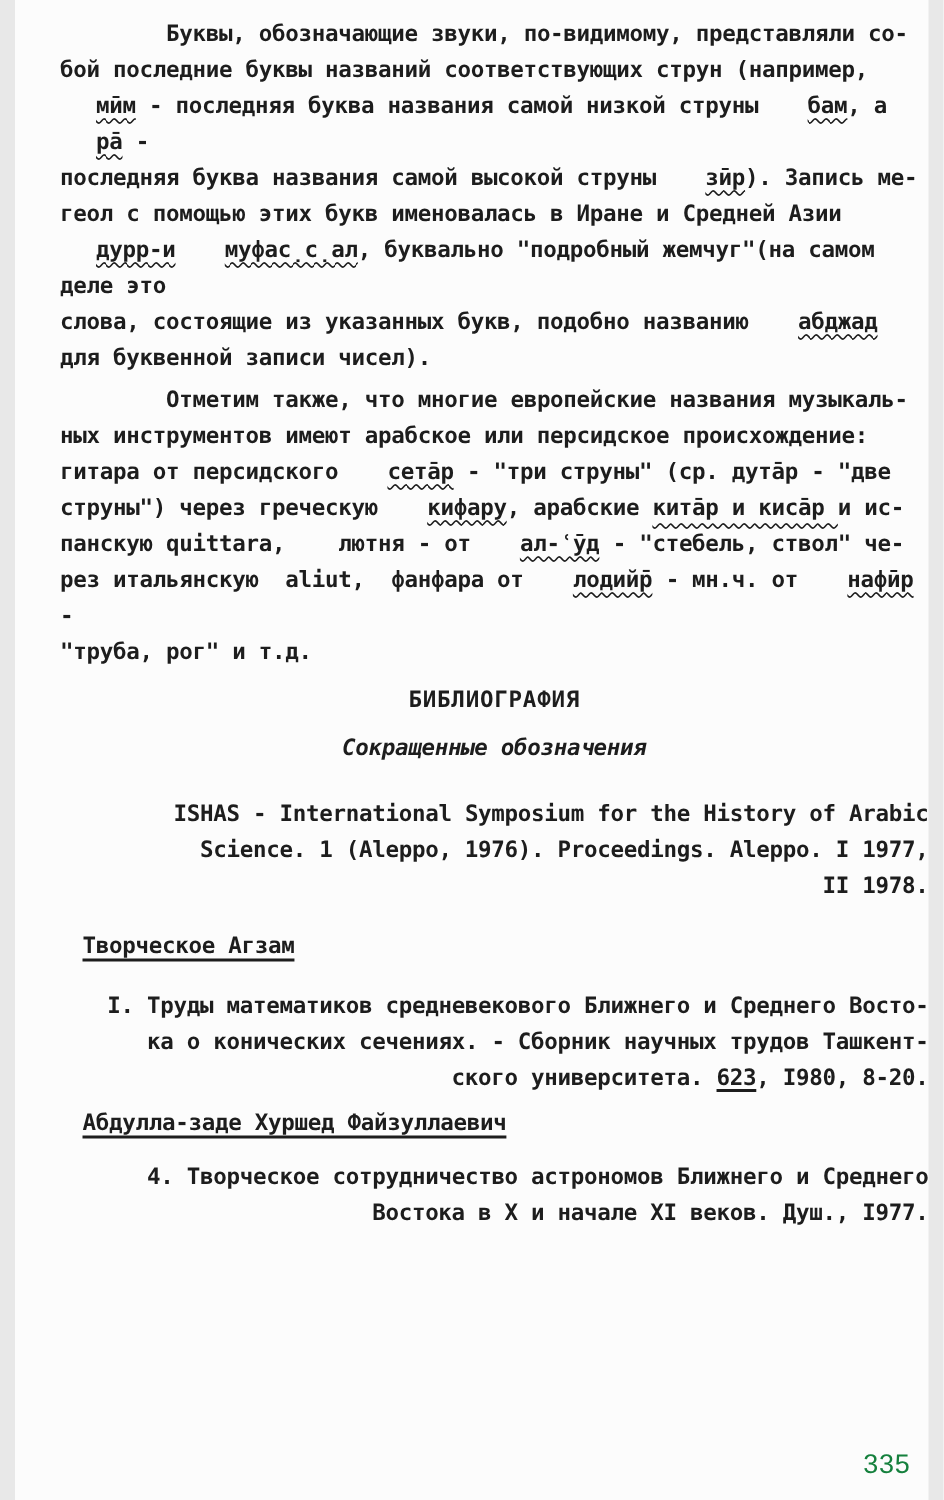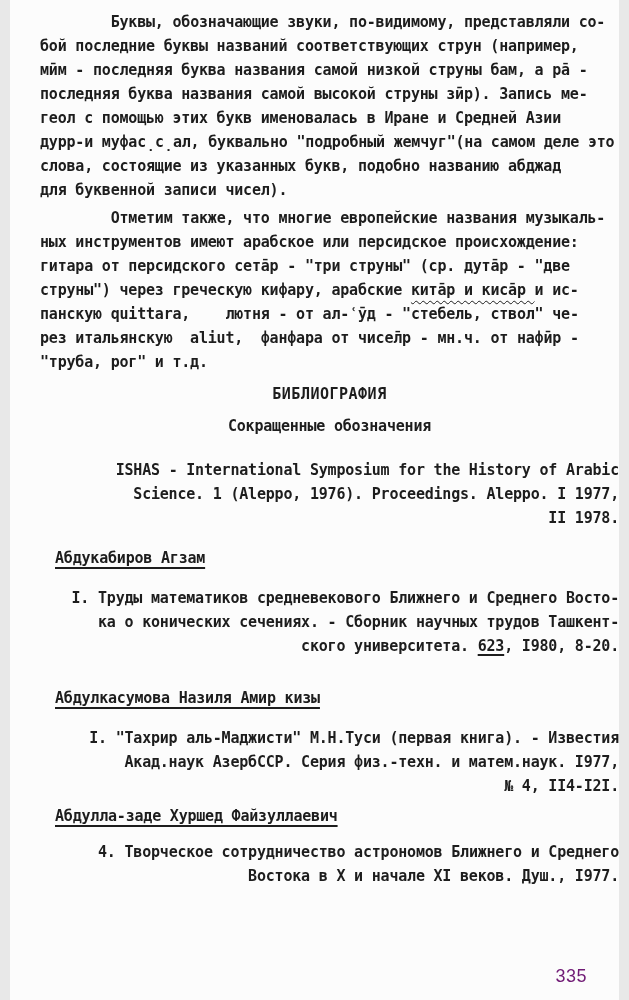--- a/index.html
+++ b/index.html
@@ -25,60 +25,62 @@
   .para2{margin-top:4px;}
   .h1, .h2{
     font-size:15px;
     font-weight:700;
     text-align:center;
     margin:0;
     line-height:24px;
     letter-spacing:0.5px;
   }
   .h1{margin-top:8px;text-align:center;}
-  .h2{margin-top:8px;letter-spacing:-0.2px;}
+  .h2{margin-top:8px;letter-spacing:-0.2px;font-style:italic;}
   .abbrev{margin-top:20px;margin-left:15px;}
   .sec-head{
     margin-left:15px;
     text-decoration:underline;
     text-decoration-thickness:1.5px;
     text-underline-offset:4px;
     letter-spacing:-0.2px;
     white-space:pre;
   }
   .sec1{margin-top:16px;}
   .ent1{margin-top:16px;}
   .sec2{margin-top:28px;}
   .ent2{margin-top:16px;}
   .sec3{margin-top:6px;}
   .ent3{margin-top:12px;}
   .entry{margin-left:15px;text-align:right;}
   .wavy{
+    text-decoration:underline;
     text-decoration-style:wavy;
     text-decoration-thickness:1px;
     text-underline-offset:3px;
+    margin-left:24px;
   }
   .sol{
     text-decoration:underline;
     text-decoration-thickness:1.5px;
     text-underline-offset:3px;
   }
   .over{
     text-decoration:overline;
     text-decoration-style:wavy;
     text-decoration-thickness:1px;
   }
   .pageno{
     position:absolute;
-    right:32px;
+    right:12px;
     top:964px;
     font-family:"Liberation Sans","DejaVu Sans",sans-serif;
     font-weight:400;
     font-size:18px;
-    color:#701a75;
+    color:#15803d;
     letter-spacing:0.5px;
   }
 </style>
 </head>
 <body>
 
 <div class="page">
 
   <div class="para para1"><span>        Буквы, обозначающие звуки, по-видимому, представляли со-
 бой последние буквы названий соответствующих струн (например,
@@ -87,44 +89,38 @@
 геол с помощью этих букв именовалась в Иране и Средней Азии
 </span><span class="wavy">дурр-и</span><span> </span><span class="wavy">муфас̣с̣ал</span><span>, буквально "подробный жемчуг"(на самом деле это
 слова, состоящие из указанных букв, подобно названию </span><span class="wavy">абджад</span><span>
 для буквенной записи чисел).</span></div>
 
   <div class="para para2"><span>        Отметим также, что многие европейские названия музыкаль-
 ных инструментов имеют арабское или персидское происхождение:
 гитара от персидского </span><span class="wavy">сета̄р</span><span> - "три струны" (ср. дута̄р - "две
 струны") через греческую </span><span class="wavy">кифару</span><span>, арабские кита̄р и киса̄р и ис-
 панскую quittara,    лютня - от </span><span class="wavy">ал-ʿӯд</span><span> - "</span><span class="over">стебель, ствол</span><span>" че-
-рез итальянскую  aliut,  фанфара от </span><span class="wavy">чисел̄р</span><span> - мн.ч. от </span><span class="wavy">нафӣр</span><span> -
+рез итальянскую  aliut,  фанфара от </span><span class="wavy">лодий̄р</span><span> - мн.ч. от </span><span class="wavy">нафӣр</span><span> -
 "труба, рог" и т.д.</span></div>
 
   <div class="h1">БИБЛИОГРАФИЯ</div>
 
   <div class="h2">Сокращенные обозначения</div>
 
   <div class="entry abbrev">ISHAS - International Symposium for the History of Arabic
         Science. 1 (Aleppo, 1976). Proceedings. Aleppo. I 1977,
         II 1978.</div>
 
   <div>
-    <div class="sec-head sec1">Абдукабиров Агзам</div>
+    <div class="sec-head sec1">Творческое Агзам</div>
     <div class="entry ent1"><span>I. Труды математиков средневекового Ближнего и Среднего Восто-
    ка о конических сечениях. - Сборник научных трудов Ташкент-
    ского университета. </span><span class="sol">623</span><span>, I980, 8-20.</span></div>
   </div>
 
-  <div>
-    <div class="sec-head sec2">Абдулкасумова Назиля Амир кизы</div>
-    <div class="entry ent2"><span>I. "Тахрир аль-Маджисти" М.Н.Туси (первая книга). - Известия
-   Акад.наук АзербССР. Серия физ.-техн. и матем.наук. I977,
-   № 4, II4-I2I.</span></div>
-  </div>
 
   <div>
     <div class="sec-head sec3">Абдулла-заде Хуршед Файзуллаевич</div>
     <div class="entry ent3"><span>4. Творческое сотрудничество астрономов Ближнего и Среднего
    Востока в X и начале XI веков. Душ., I977.</span></div>
   </div>
 
   <div class="pageno">335</div>
 
 </div>

